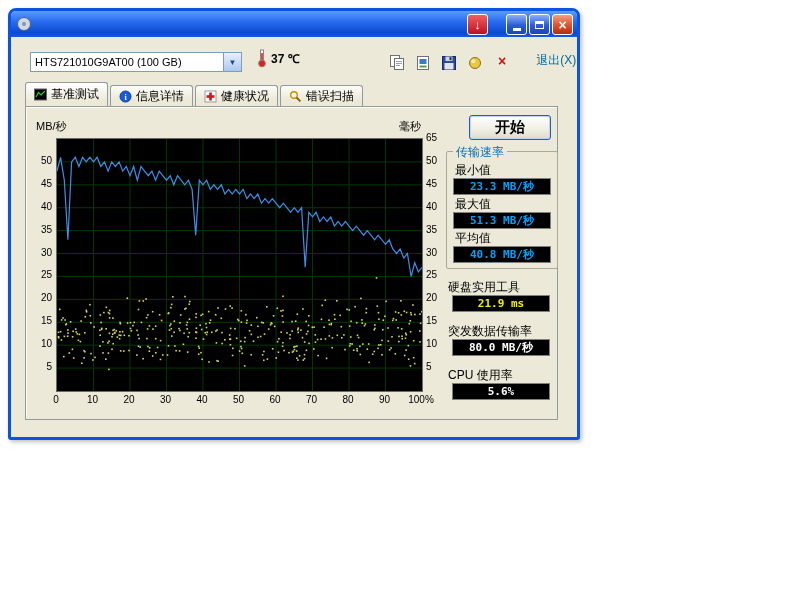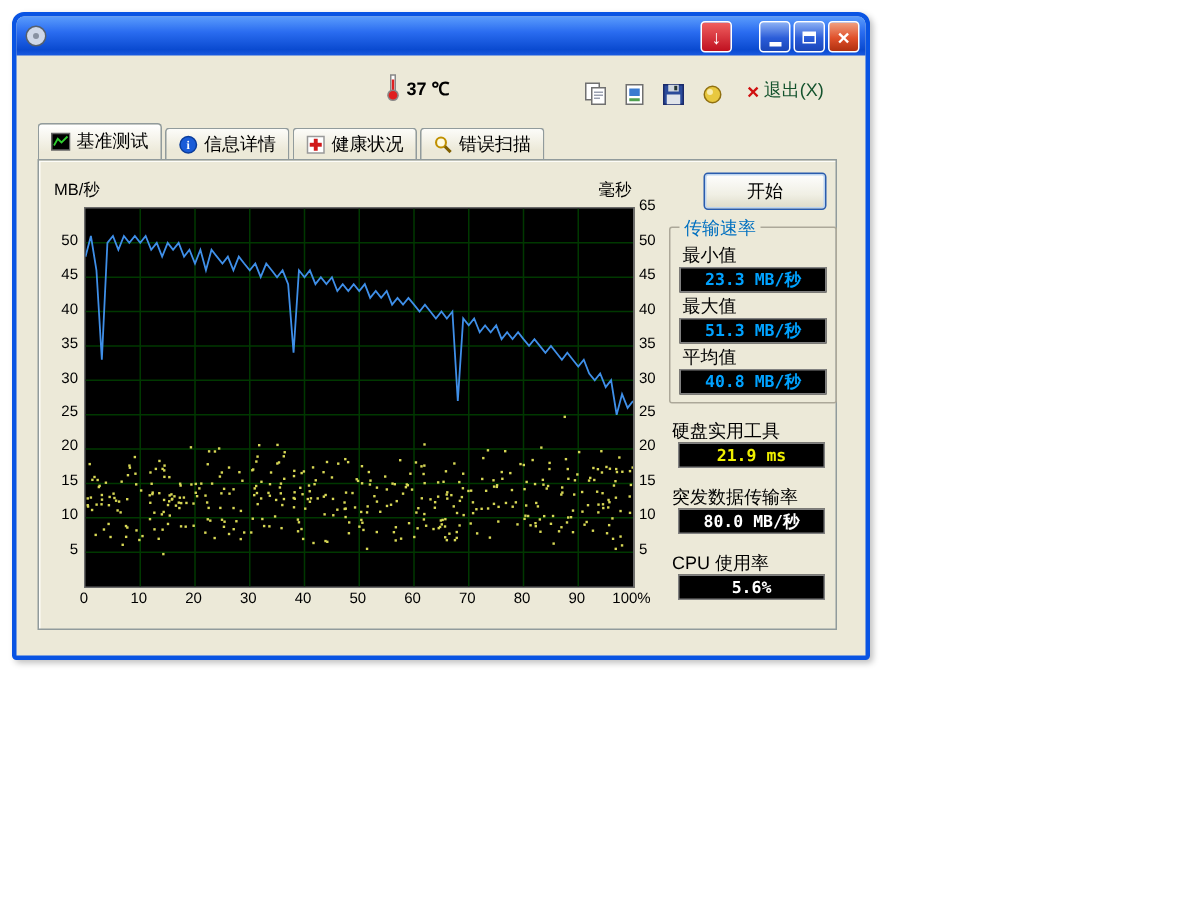--- a/index.html
+++ b/index.html
@@ -38,21 +38,21 @@
   .combo-arrow{width:17px;border-left:1px solid #7f9db9;
                background:linear-gradient(#e8f0fc,#aac8f0);
                color:#23458e;font-size:8px;display:flex;align-items:center;justify-content:center;}
   .temp-wrap{position:absolute;left:246px;top:12px;display:flex;align-items:center;gap:4px;}
   .temp-text{font-size:12px;font-weight:bold;color:#000;}
   .tool-icons{position:absolute;left:375px;top:15px;display:flex;gap:4px;}
   .tool-btn{width:20px;height:20px;display:flex;align-items:center;justify-content:center;
             border:1px solid transparent;border-radius:2px;}
   .exit-wrap{position:absolute;left:487px;top:15px;display:flex;align-items:center;gap:3px;}
   .exit-x{color:#d01010;font-weight:bold;font-size:14px;line-height:14px;}
-  .exit-label{font-size:12px;color:#14532d;}
+  .exit-label{font-size:12px;color:#0369a1;margin-left:27px;}
 
   
   .tabs{position:absolute;left:14px;top:46px;height:23px;display:flex;align-items:flex-end;z-index:3;}
   .tab{height:20px;display:flex;align-items:center;gap:4px;padding:0 8px;
        border:1px solid #919b9c;border-bottom:none;border-radius:3px 3px 0 0;
        background:linear-gradient(#fcfcf9,#ece9d8 70%);font-size:12px;margin-right:2px;color:#000;margin-top:10px;}
   .tab.active{height:23px;background:linear-gradient(#ffffff,#ece9d8 80%);
               border-color:#919b9c;position:relative;z-index:4;}
   .tabicon{width:13px;height:13px;display:inline-flex;}
 
@@ -64,23 +64,23 @@
   .chart{position:absolute;left:30px;top:31px;width:365px;height:252px;
          background:#000;border:1px solid #6a6a6a;}
   .ytick{position:absolute;font-size:10px;color:#000;width:26px;}
   .ytick.l{left:0;text-align:right;}
   .ytick.r{left:400px;text-align:left;}
   .xtick{position:absolute;font-size:10px;color:#000;width:30px;text-align:center;}
 
   .start-btn{position:absolute;left:443px;top:8px;width:80px;height:23px;
              background:linear-gradient(#fefefe,#f0efe4 60%,#dedbc8);
              border:1px solid #2a5cad;border-radius:3px;
-             box-shadow:inset 0 0 0 1px #bcd4f0;font-size:12px;color:#000;
+             box-shadow:inset 0 0 0 1px #bcd4f0;font-size:15px;color:#000;
              display:flex;align-items:center;justify-content:center;
-             font-family:"Liberation Sans",sans-serif;}
+             font-family:"Liberation Sans",sans-serif;font-weight:bold;}
 
   .groupbox{position:absolute;left:420px;top:44px;width:110px;height:116px;
             border:1px solid #aca899;border-radius:2px;}
   .gb-title{position:absolute;top:-8px;left:6px;background:#ece9d8;padding:0 3px;
             font-size:12px;color:#0070c0;white-space:nowrap;}
   .flabel{position:absolute;font-size:12px;color:#000;white-space:nowrap;}
   .vbox{position:absolute;background:#000;border:1px solid #808080;height:15px;width:96px;
         font:bold 11px "DejaVu Sans Mono",monospace;text-align:center;line-height:15px;}
   .c-rate{color:#00a2ff;}
   .c-access{color:#f0f000;}
@@ -109,20 +109,24 @@
           <span class="glyph-max"></span>
         </div>
       <div class="tbb close">
           <span class="glyph-x">×</span>
         </div>
     </div>
   </div>
 
   <div class="client">
 
+    <div class="combo">
+      <span class="combo-text">HTS721010G9AT00 (100 GB)</span>
+      <span class="combo-arrow">▼</span>
+    </div>
 
     <div class="temp-wrap">
       <svg width="10" height="19" viewBox="0 0 10 19">
         <rect x="3.5" y="1" width="3" height="11" fill="#fff" stroke="#888"></rect>
         <rect x="4.2" y="4" width="1.6" height="8" fill="#e02020"></rect>
         <circle cx="5" cy="14.5" r="3.4" fill="#e02020" stroke="#888"></circle>
       </svg>
       <span class="temp-text">37 ℃</span>
     </div>
 

